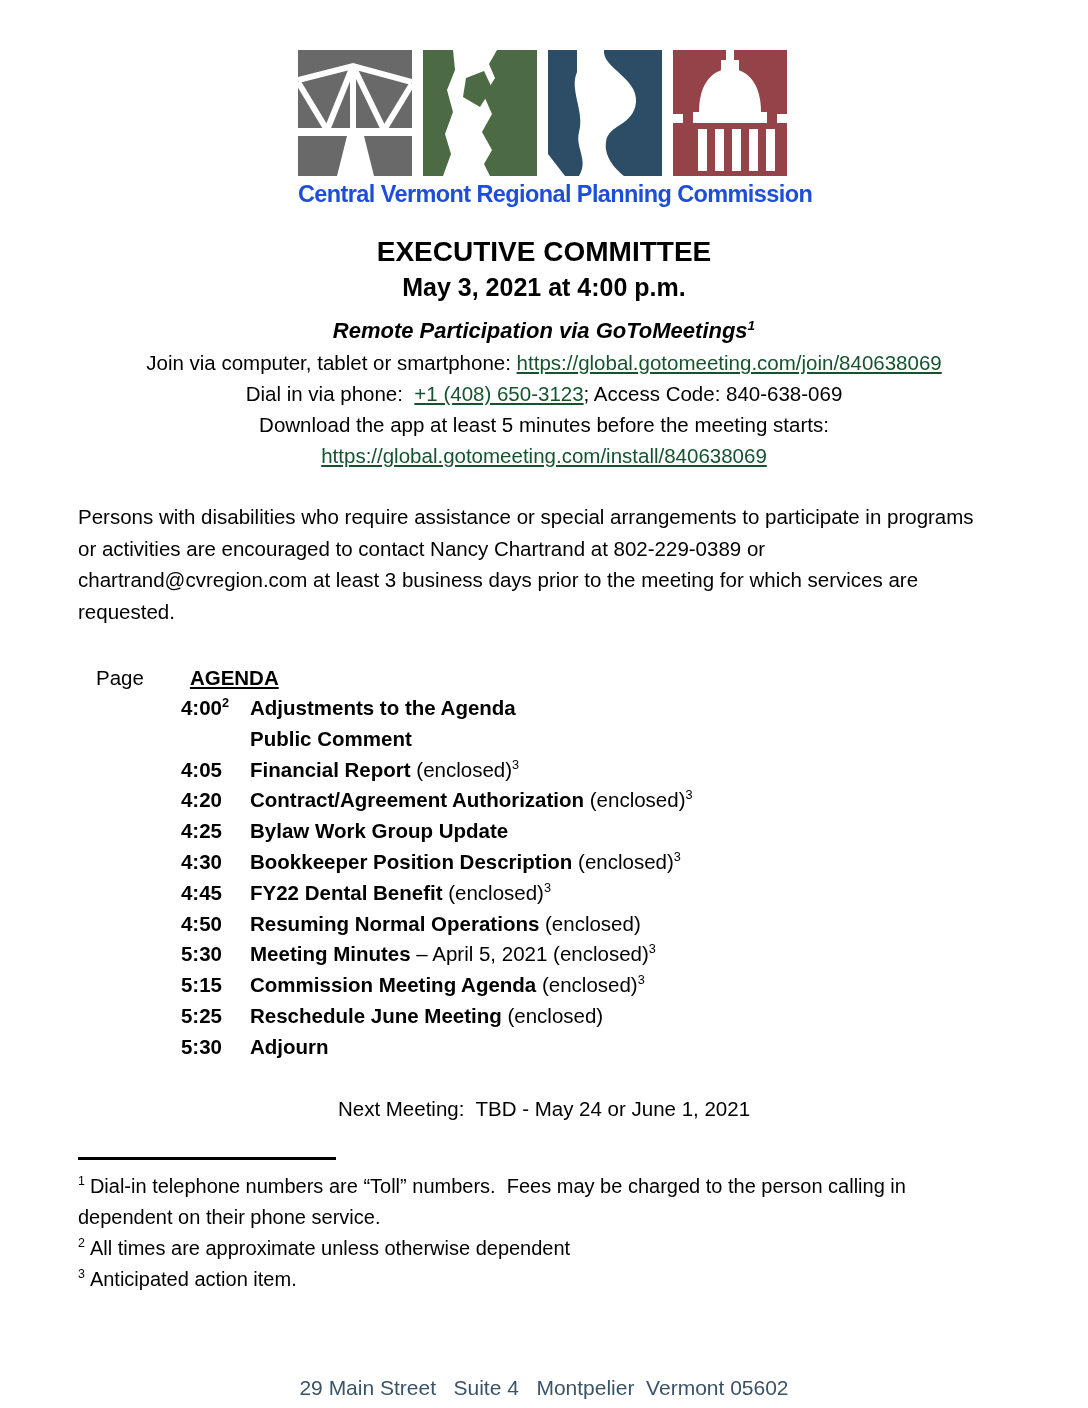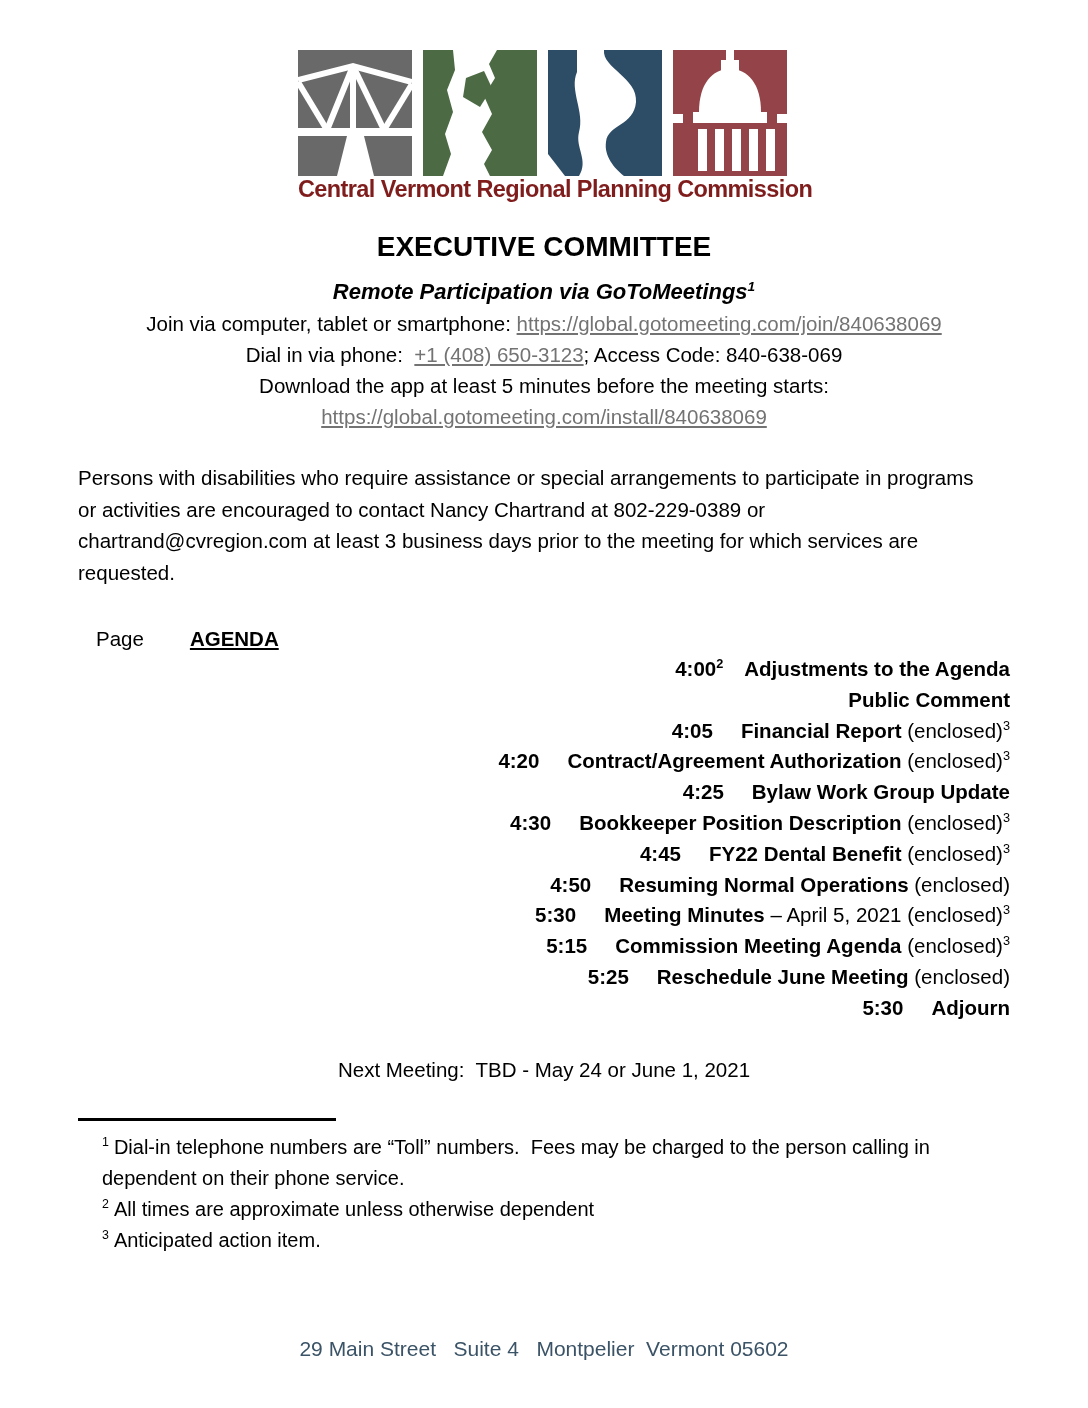--- a/index.html
+++ b/index.html
@@ -8,52 +8,52 @@
     width:1088px; height:1408px; overflow:hidden;
     font-family:"Liberation Sans", sans-serif; color:#000;
   }
   .page { padding:50px 78px 0 78px; }
 
   
   .logo-wrap { width:492px; margin:0 auto; }
   .tiles { display:flex; gap:11px; }
   .tiles svg { width:114px; height:126px; display:block; }
   .logo-name {
-    text-align:center; white-space:nowrap;
-    font-weight:bold; font-size:23.5px; letter-spacing:-0.6px; color:#7f1d1d;
+    margin-top:5px; text-align:center; white-space:nowrap;
+    font-weight:bold; font-size:23.5px; letter-spacing:-0.6px; color:#1d4ed8;
   }
 
   
   .doc-title { text-align:center; font-size:28px; font-weight:bold; margin-top:28px; }
   .doc-date  { text-align:center; font-size:25px; font-weight:bold; margin-top:5px; }
   .doc-remote{ text-align:center; font-size:22px; font-weight:bold; font-style:italic; margin-top:16px; }
   .hline { text-align:center; font-size:20.5px; line-height:31px; white-space:pre-wrap; }
   .hline.first { margin-top:3px; }
-  a.doclink { color:#737373; text-decoration:underline; cursor:pointer; }
+  a.doclink { color:#14532d; text-decoration:underline; cursor:pointer; }
 
   
   .note { margin-top:30px; font-size:20.5px; line-height:31.5px; white-space:pre-wrap; }
 
   
   .agenda { margin-top:36px; font-size:20.5px; }
   .agenda-head { padding-left:18px; line-height:30px; }
   .agenda-title { font-weight:bold; text-decoration:underline; margin-left:46px; }
-  .arow { display:flex; line-height:30.8px;justify-content:flex-end; }
+  .arow { display:flex; line-height:30.8px; }
   .atime { width:144px; text-align:right; font-weight:bold; }
   .atime sup { display:inline-block; width:0; overflow:visible; white-space:nowrap; }
   .alabel { margin-left:28px; }
   .abold { font-weight:bold; }
   sup { font-size:0.62em; vertical-align:super; line-height:0; }
 
   .next-meeting { text-align:center; font-weight:normal; font-size:20.5px; margin-top:34px; white-space:pre-wrap; }
 
   
   .footnotes { margin-top:36px; font-size:20px; line-height:31px; }
   .fn-divider { width:258px; border-top:3px solid #000; margin-bottom:11px; }
-  .fn { white-space:pre-wrap;margin-left:24px; }
+  .fn { white-space:pre-wrap; }
   .fn sup { margin-right:5px; }
 
   
   .footer { margin-top:18px; text-align:center; color:#3b5366; font-size:21px; line-height:30px; white-space:pre-wrap; }
 </style>
 </head>
 <body>
 
 <div class="page">
 
@@ -94,20 +94,21 @@
         <rect x="42" y="79" width="9" height="42" fill="#ffffff"></rect>
         <rect x="59" y="79" width="9" height="42" fill="#ffffff"></rect>
         <rect x="76" y="79" width="9" height="42" fill="#ffffff"></rect>
         <rect x="93" y="79" width="9" height="42" fill="#ffffff"></rect>
       </svg>
     </div>
     <div class="logo-name">Central Vermont Regional Planning Commission</div>
   </div>
 
   <div class="doc-title">EXECUTIVE COMMITTEE</div>
+  <div class="doc-date">May 3, 2021 at 4:00 p.m.</div>
   <div class="doc-remote"><span>Remote Participation via GoToMeetings</span><sup>1</sup></div>
 
   <div class="hline first"><span>Join via computer, tablet or smartphone: </span><a class="doclink">https://global.gotomeeting.com/join/840638069</a></div>
   <div class="hline"><span>Dial in via phone:  </span><a class="doclink">+1 (408) 650-3123</a><span>; Access Code: 840-638-069</span></div>
   <div class="hline">Download the app at least 5 minutes before the meeting starts:</div>
   <div class="hline"><a class="doclink">https://global.gotomeeting.com/install/840638069</a></div>
 
   <p class="note">Persons with disabilities who require assistance or special arrangements to participate in programs
 or activities are encouraged to contact Nancy Chartrand at 802-229-0389 or
 chartrand@cvregion.com at least 3 business days prior to the meeting for which services are

